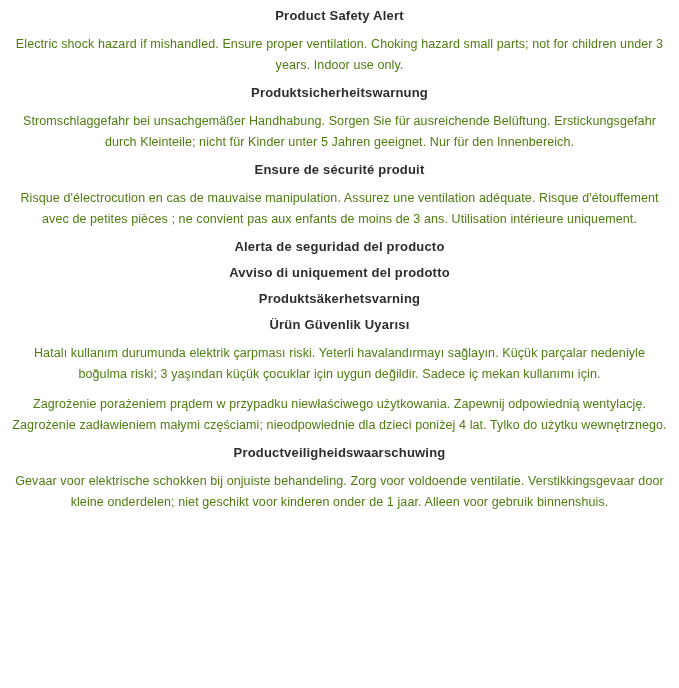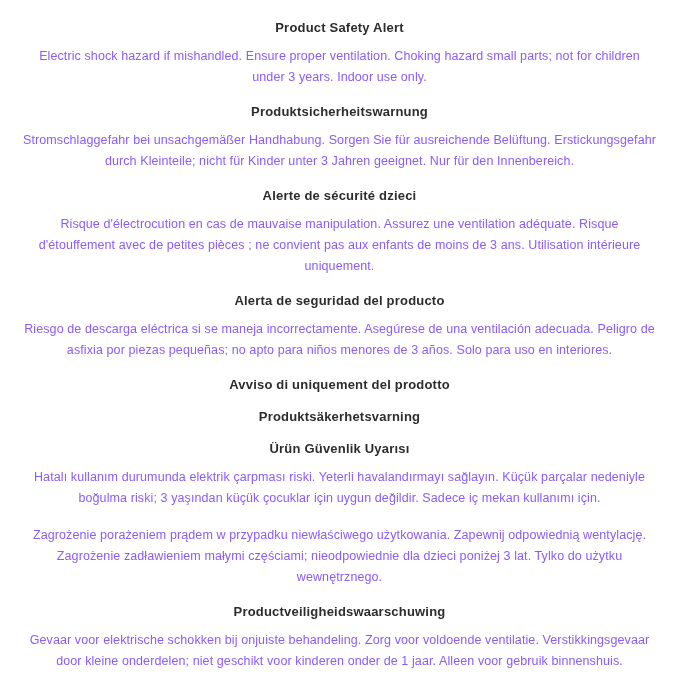--- a/index.html
+++ b/index.html
@@ -14,78 +14,77 @@
     font-family: "Liberation Sans", sans-serif;
     -webkit-font-smoothing: antialiased;
   }
   .doc {
     box-sizing: border-box;
     width: 679px;
     padding: 4px 7px 0 7px;
     text-align: center;
   }
   .alert-section {
-    margin: 16px;
+    margin: 4px;
   }
   .alert-heading {
     margin: 0 0 10px 0;
     font-size: 13px;
     line-height: 16px;
     font-weight: bold;
     letter-spacing: 0.2px;
     color: #2d2d2d;
   }
   .alert-body {
     margin: 0 0 9px 0;
     font-size: 12.5px;
     line-height: 21px;
     letter-spacing: 0.1px;
-    color: #8b5cf6;
+    color: #4d7c0f;
   }
 </style>
 </head>
 <body>
 
 <div class="doc">
 
   <section class="alert-section">
     <h2 class="alert-heading">Product Safety Alert</h2>
     <p class="alert-body">Electric shock hazard if mishandled. Ensure proper ventilation. Choking hazard small parts; not for children under 3 years. Indoor use only.</p>
   </section>
 
   <section class="alert-section">
     <h2 class="alert-heading">Produktsicherheitswarnung</h2>
-    <p class="alert-body">Stromschlaggefahr bei unsachgemäßer Handhabung. Sorgen Sie für ausreichende Belüftung. Erstickungsgefahr durch Kleinteile; nicht für Kinder unter 3 Jahren geeignet. Nur für den Innenbereich.</p>
+    <p class="alert-body">Stromschlaggefahr bei unsachgemäßer Handhabung. Sorgen Sie für ausreichende Belüftung. Erstickungsgefahr durch Kleinteile; nicht für Kinder unter 5 Jahren geeignet. Nur für den Innenbereich.</p>
   </section>
 
   <section class="alert-section">
-    <h2 class="alert-heading">Alerte de sécurité dzieci</h2>
+    <h2 class="alert-heading">Ensure de sécurité produit</h2>
     <p class="alert-body">Risque d'électrocution en cas de mauvaise manipulation. Assurez une ventilation adéquate. Risque d'étouffement avec de petites pièces ; ne convient pas aux enfants de moins de 3 ans. Utilisation intérieure uniquement.</p>
   </section>
 
   <section class="alert-section">
     <h2 class="alert-heading">Alerta de seguridad del producto</h2>
-    <p class="alert-body">Riesgo de descarga eléctrica si se maneja incorrectamente. Asegúrese de una ventilación adecuada. Peligro de asfixia por piezas pequeñas; no apto para niños menores de 3 años. Solo para uso en interiores.</p>
   </section>
 
   <section class="alert-section">
     <h2 class="alert-heading">Avviso di uniquement del prodotto</h2>
   </section>
 
   <section class="alert-section">
     <h2 class="alert-heading">Produktsäkerhetsvarning</h2>
   </section>
 
   <section class="alert-section">
     <h2 class="alert-heading">Ürün Güvenlik Uyarısı</h2>
     <p class="alert-body">Hatalı kullanım durumunda elektrik çarpması riski. Yeterli havalandırmayı sağlayın. Küçük parçalar nedeniyle boğulma riski; 3 yaşından küçük çocuklar için uygun değildir. Sadece iç mekan kullanımı için.</p>
   </section>
 
   <section class="alert-section">
-    <p class="alert-body">Zagrożenie porażeniem prądem w przypadku niewłaściwego użytkowania. Zapewnij odpowiednią wentylację. Zagrożenie zadławieniem małymi częściami; nieodpowiednie dla dzieci poniżej 3 lat. Tylko do użytku wewnętrznego.</p>
+    <p class="alert-body">Zagrożenie porażeniem prądem w przypadku niewłaściwego użytkowania. Zapewnij odpowiednią wentylację. Zagrożenie zadławieniem małymi częściami; nieodpowiednie dla dzieci poniżej 4 lat. Tylko do użytku wewnętrznego.</p>
   </section>
 
   <section class="alert-section">
     <h2 class="alert-heading">Productveiligheidswaarschuwing</h2>
     <p class="alert-body">Gevaar voor elektrische schokken bij onjuiste behandeling. Zorg voor voldoende ventilatie. Verstikkingsgevaar door kleine onderdelen; niet geschikt voor kinderen onder de 1 jaar. Alleen voor gebruik binnenshuis.</p>
   </section>
 
 </div>
 
 </body></html>

